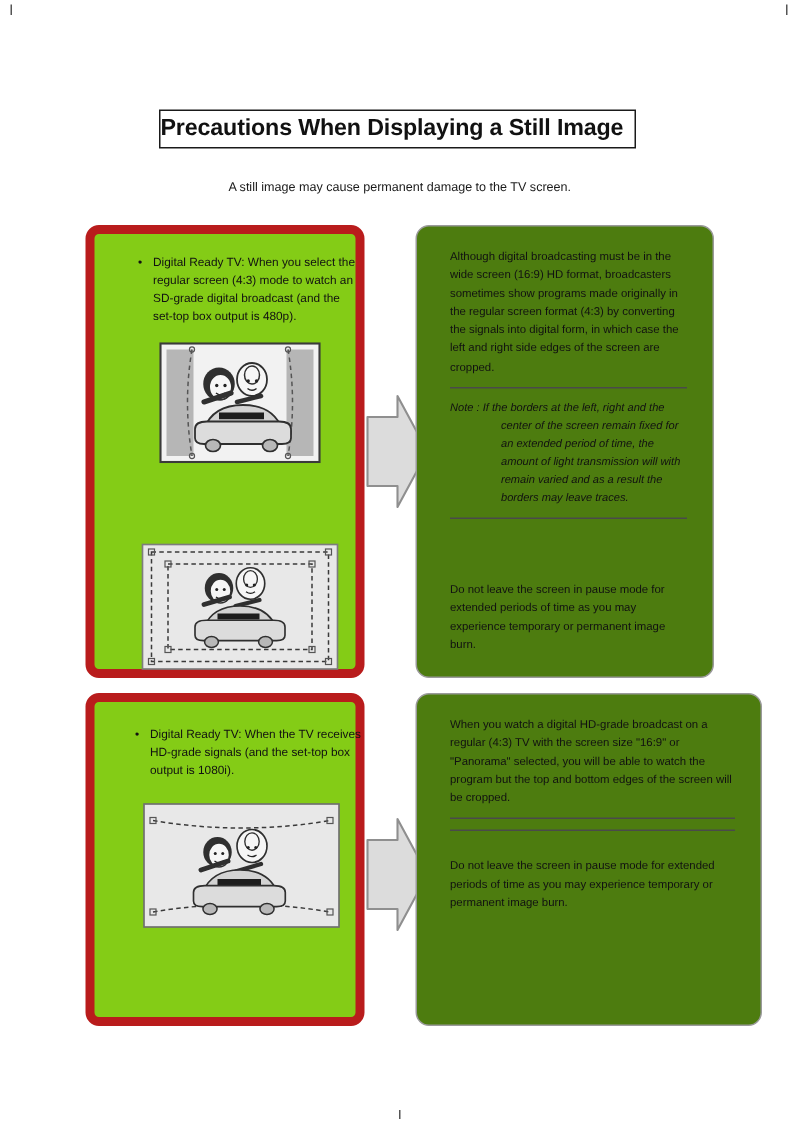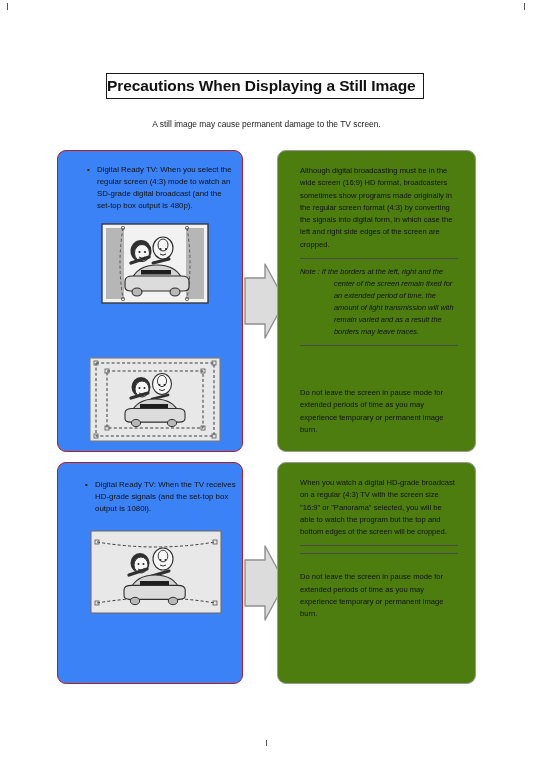--- a/index.html
+++ b/index.html
@@ -62,40 +62,40 @@
     left: 0;
     width: 533px;
   }
   .row-1 { top: 150px; height: 312px; }
   .row-2 { top: 462px; height: 232px; }
 
   .panel-left {
     position: absolute;
     left: 57px;
     top: 0;
-    background: #3b82f6;
-    border: 1px solid #b91c1c;
+    background: #84cc16;
+    border: 6px solid #b91c1c;
     border-radius: 9px;
     box-sizing: border-box;
   }
   .row-1 .panel-left { width: 186px; height: 302px; }
   .row-2 .panel-left { width: 186px; height: 222px; }
 
   .panel-right {
     position: absolute;
     left: 277px;
     top: 0;
     background: #4d7c0f;
     border: 1px solid #9a9a9a;
     border-radius: 9px;
     box-sizing: border-box;
     padding: 14px 17px 10px 22px;
   }
   .row-1 .panel-right { width: 199px; height: 302px; }
-  .row-2 .panel-right { width: 199px; height: 222px; }
+  .row-2 .panel-right { width: 231px; height: 222px; }
 
   
   .arrow {
     position: absolute;
     left: 243px;
     width: 44px;
     height: 82px;
   }
   .row-1 .arrow { top: 110px; }
   .row-2 .arrow { top: 80px; }

